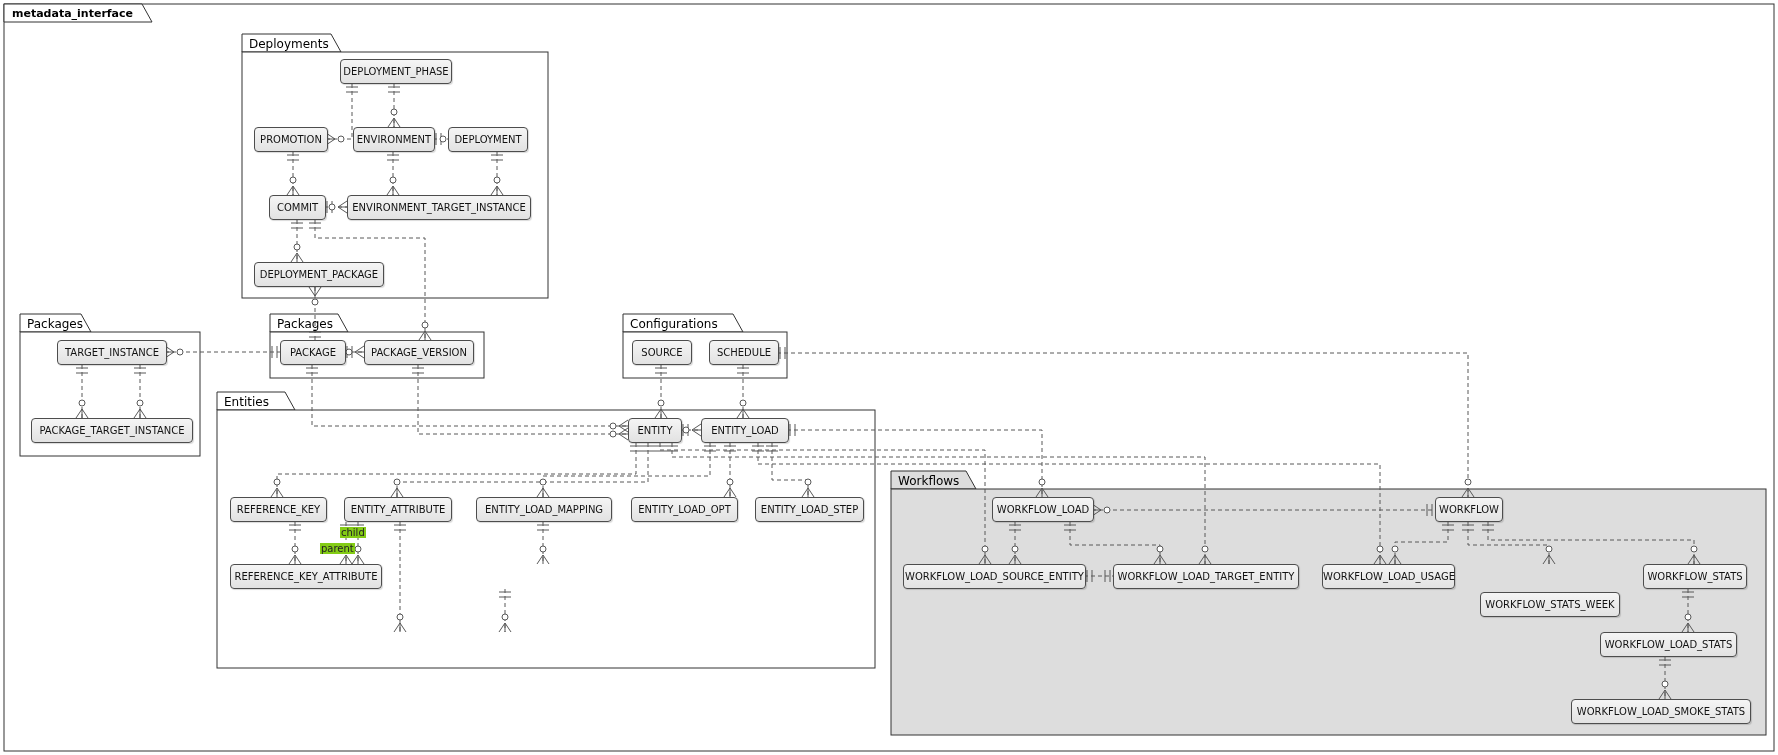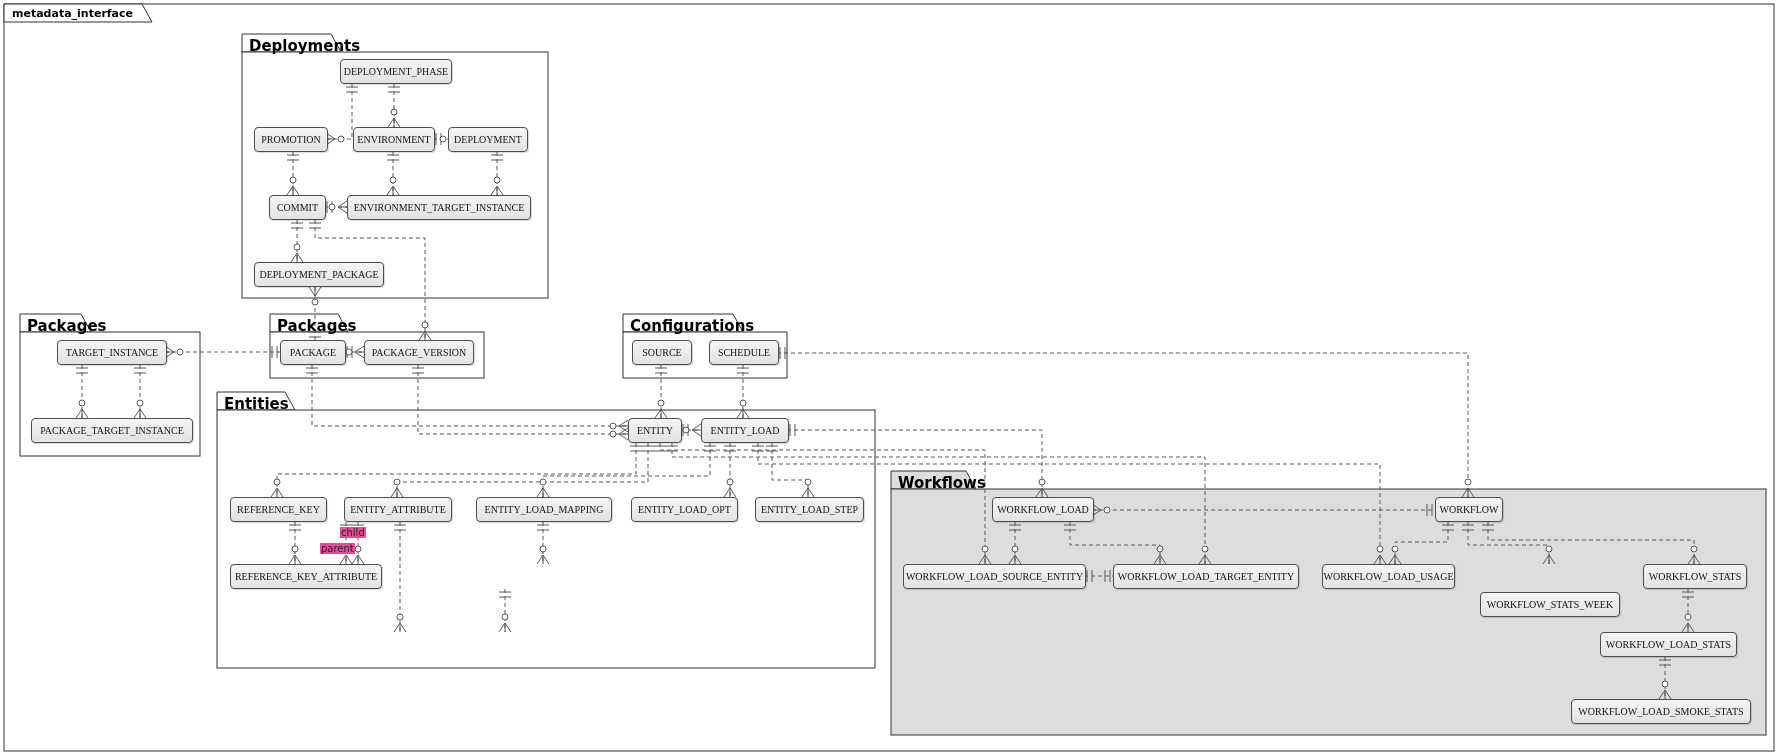--- a/index.html
+++ b/index.html
@@ -9,30 +9,29 @@
     overflow:hidden;
     padding-left:8px;
   }
   svg.layer { position:absolute; left:0; top:0; }
   .ent {
     position:absolute; height:23px; line-height:23px; text-align:center;
     background:linear-gradient(#f5f5f5,#e2e2e2);
     border:1px solid #4d4d4d; border-radius:4px;
     font-size:10px; color:#121212; white-space:nowrap;
     box-shadow:1px 1px 1px rgba(0,0,0,0.15);
-    font-family:Liberation Serif, serif;
   }
   .pkg-label {
-    position:absolute; font-size:15px; font-weight:bold; color:#000; white-space:nowrap;
+    position:absolute; font-size:12px; font-weight:normal; color:#000; white-space:nowrap;
   }
   .frame-label {
     position:absolute; left:12px; top:7px; font-size:11px; font-weight:bold; color:#000;
   }
   .edge-label {
-    position:absolute; font-size:10px; color:#222; background:#ec4899; padding:0 1px; white-space:nowrap;
+    position:absolute; font-size:10px; color:#222; background:#84cc16; padding:0 1px; white-space:nowrap;
   }
 </style>
 </head>
 <body>
 
 <div id="canvas">
 
   <svg class="layer" width="1778" height="755">
     <defs>
       <marker id="m-one" markerUnits="userSpaceOnUse" markerWidth="16" markerHeight="16" refX="12" refY="8" orient="auto-start-reverse">

